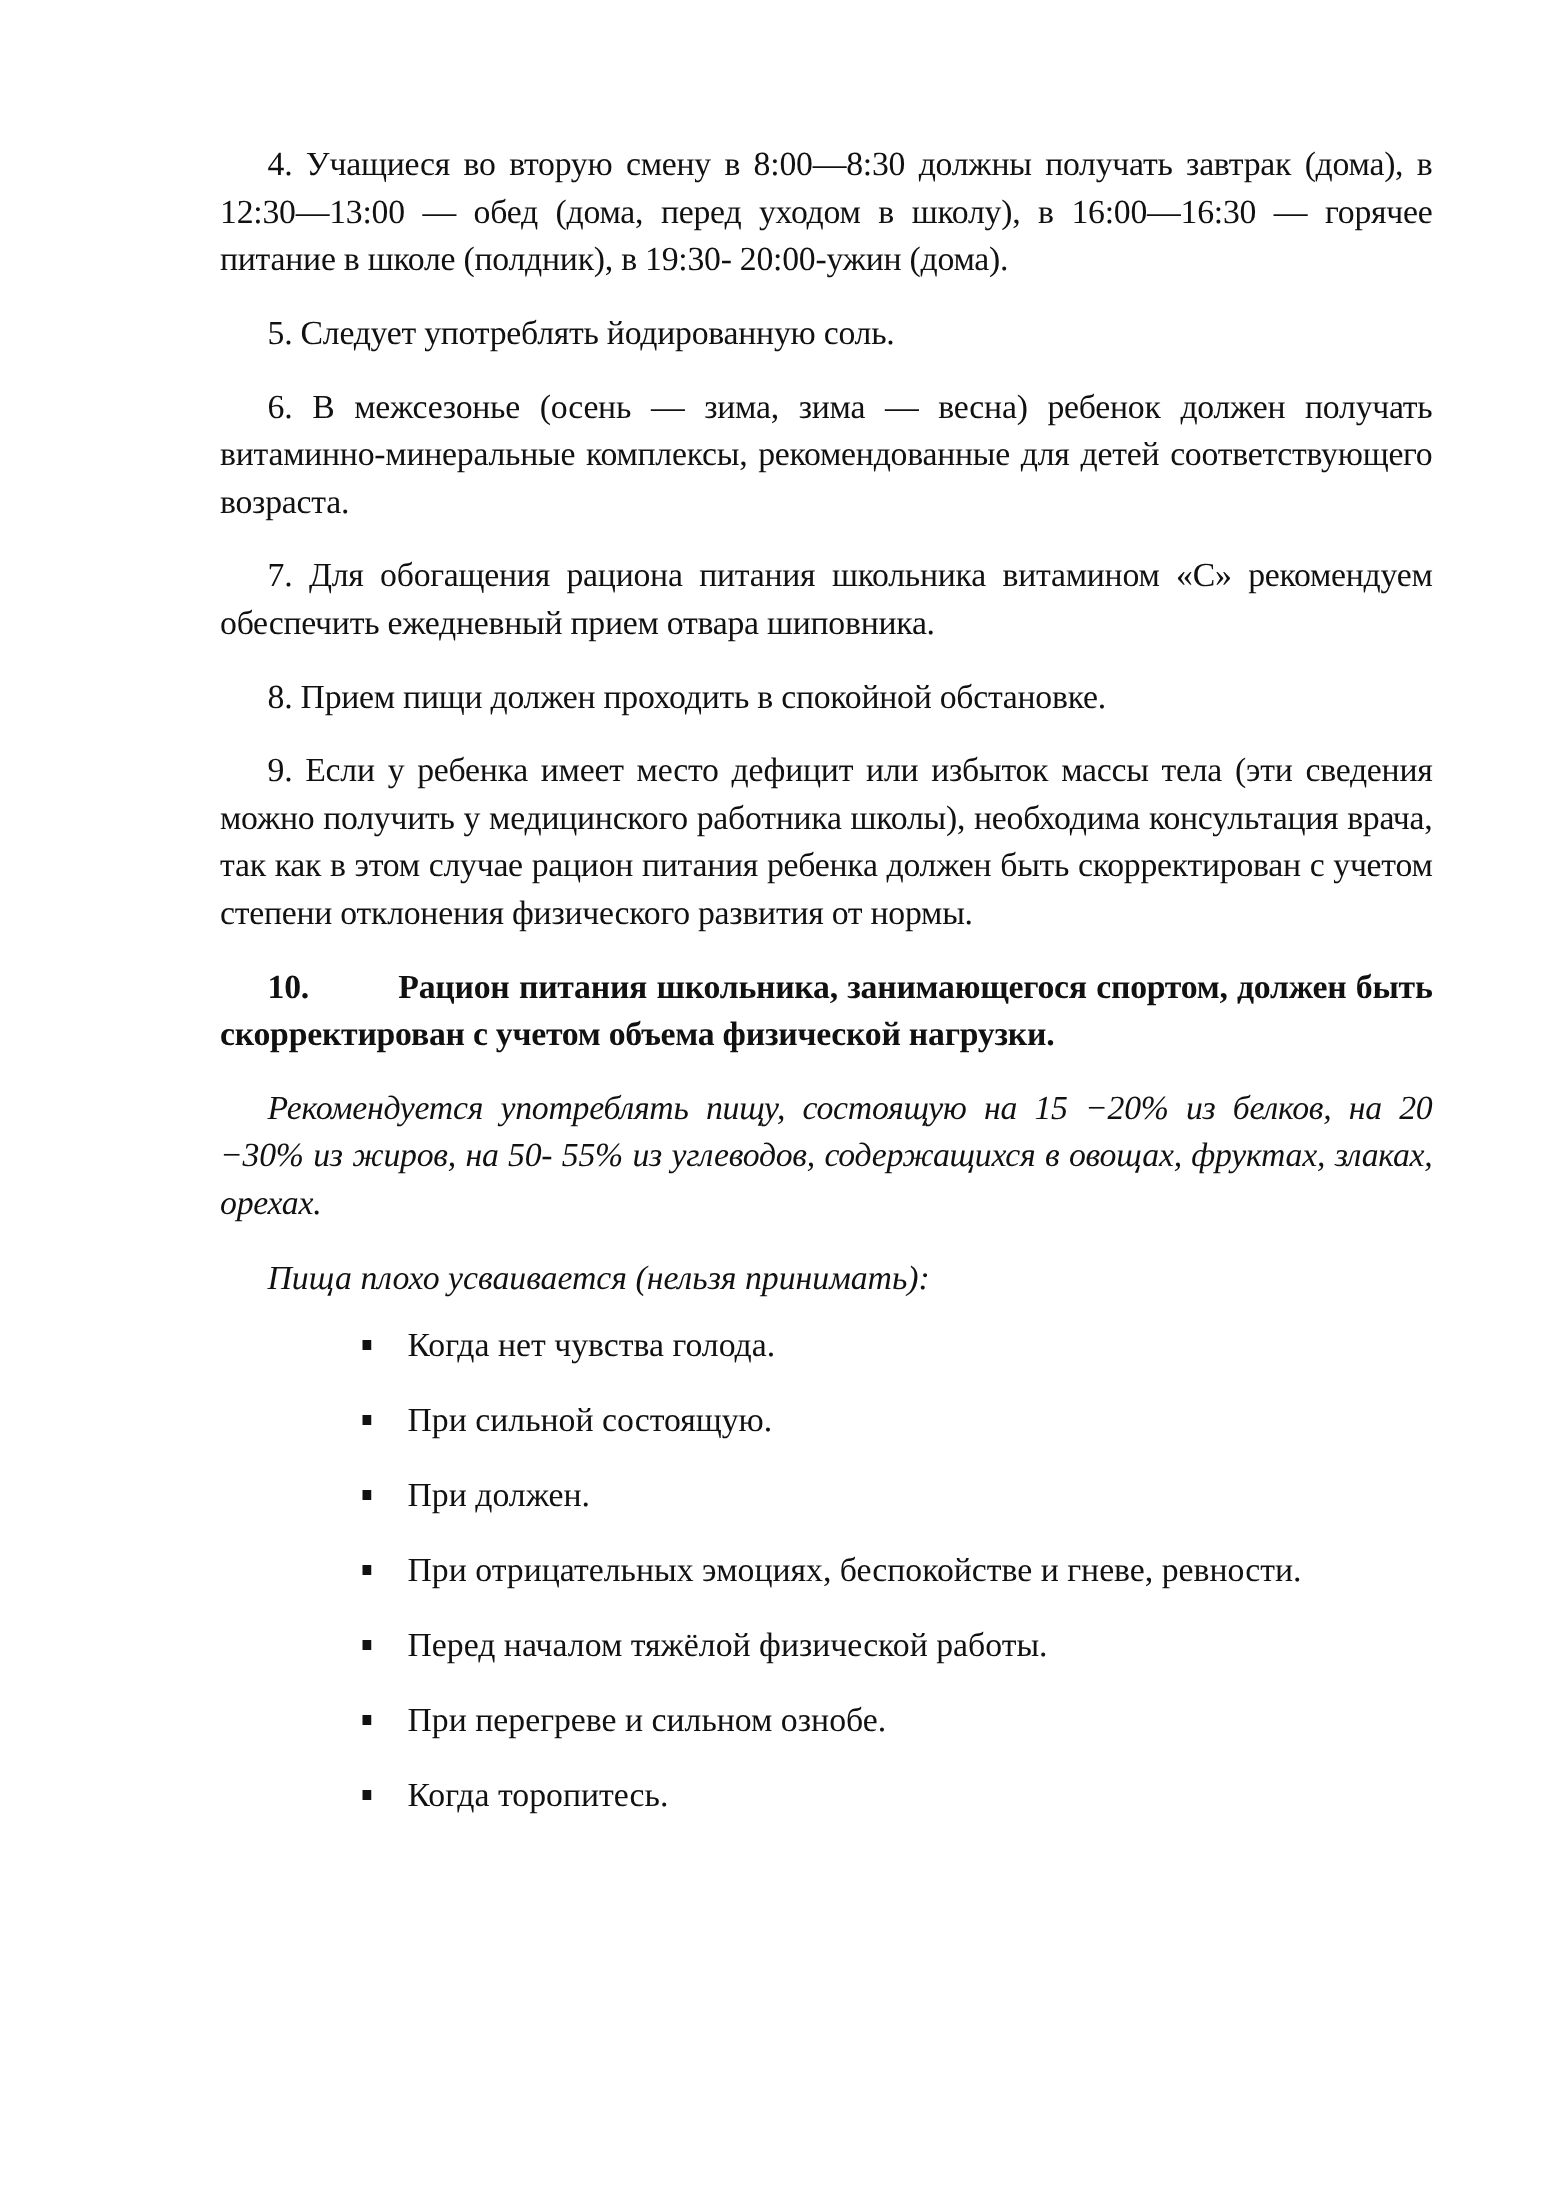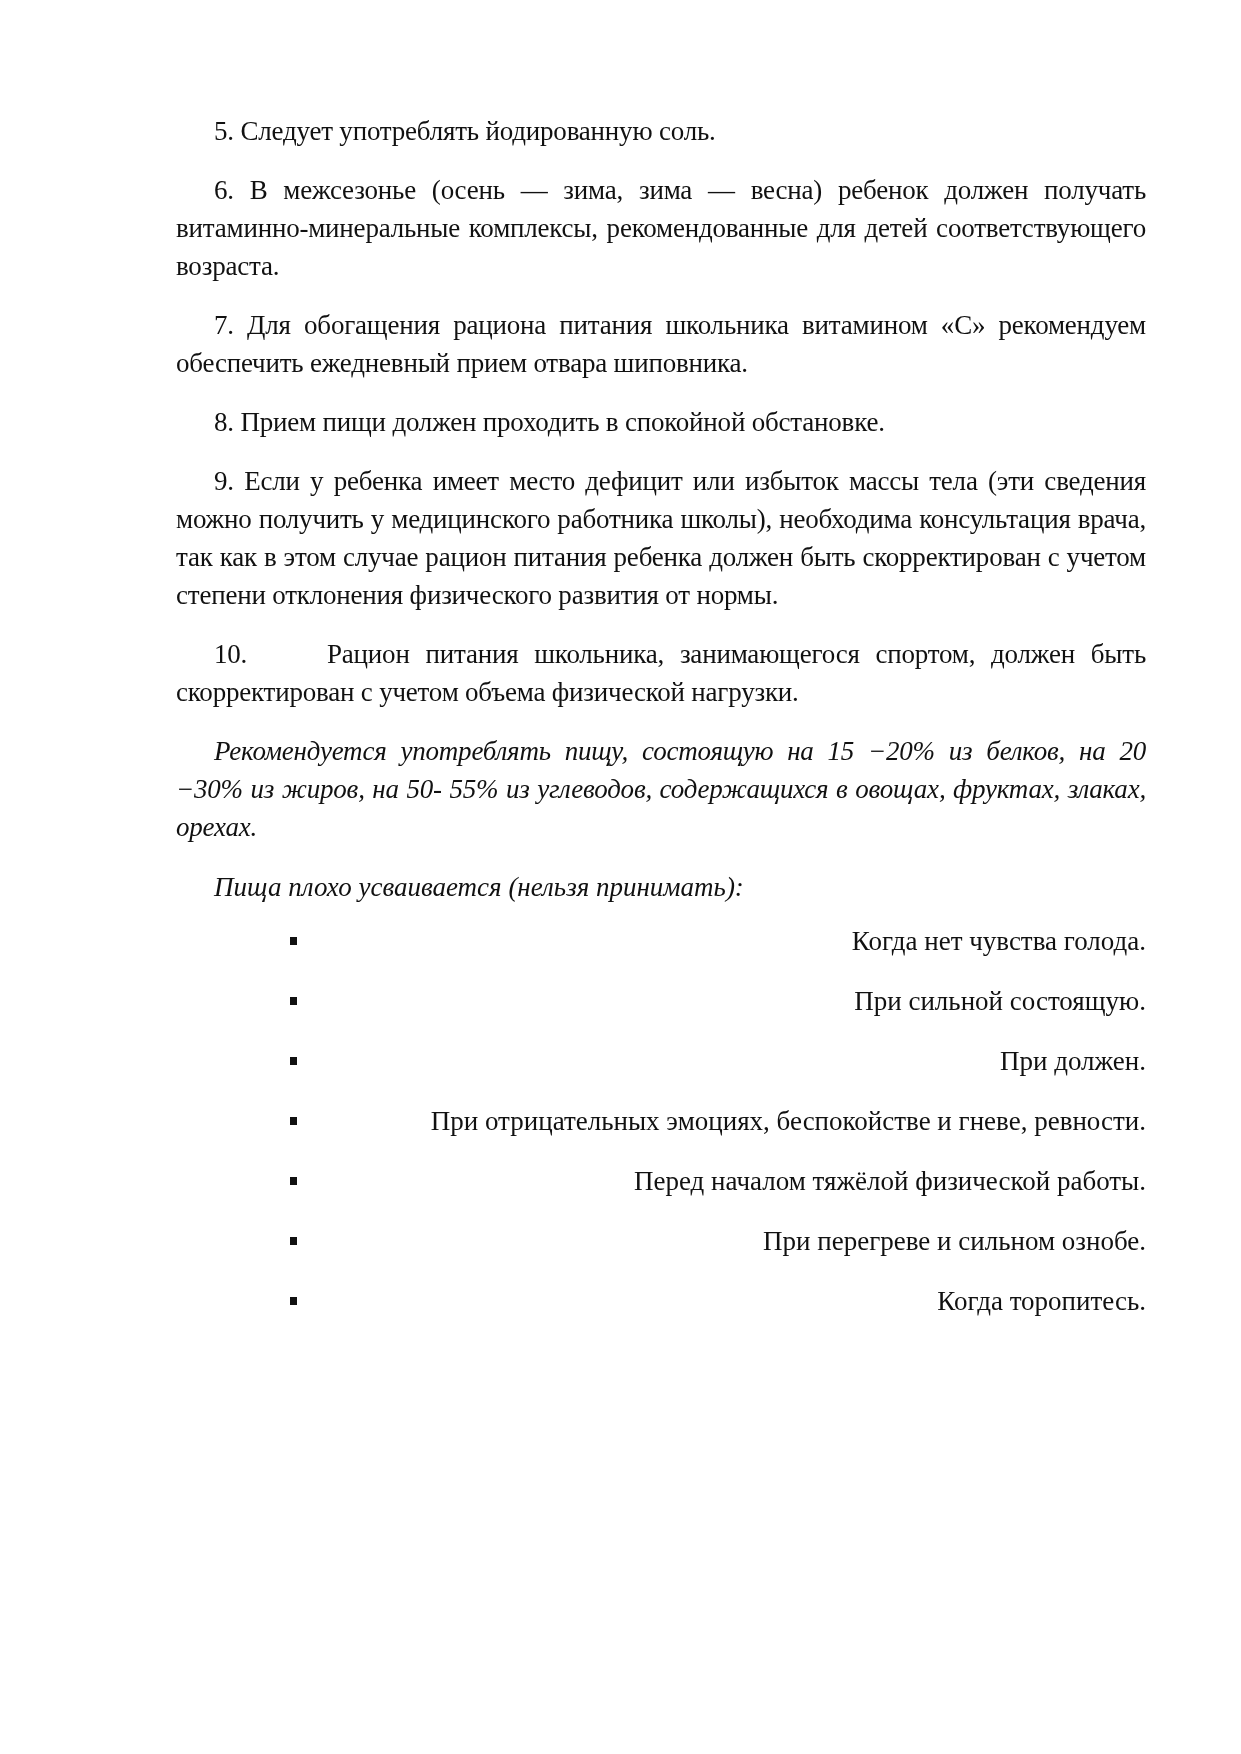--- a/index.html
+++ b/index.html
@@ -1,33 +1,34 @@
 <!DOCTYPE html>
 <html><head>
   <meta charset="utf-8">
   <style>
     html, body { margin: 0; padding: 0; background: #ffffff; }
     body { width: 1241px; height: 1754px; position: relative; overflow: hidden;
       font-family: "Liberation Serif", serif; color: #111; }
     .page { position: absolute; left: 176px; top: 112px; width: 970px; }
     .para { font-size: 27px; line-height: 38px; text-align: justify; margin: 0 0 21px 0;
       text-indent: 38px; letter-spacing: -0.2px; }
-    .para.num10 { text-indent: 38px; }
+    .para.num10 { text-indent: 38px; font-weight: bold; }
     .para.num10 .gap { display: inline-block; width: 64px; }
     .italic { font-style: italic; }
     .heading { font-size: 27px; line-height: 38px; font-weight: normal; font-style: italic;
       margin: 22px 0 16px 38px; }
     ul.list { list-style: none; margin: 0; padding: 0 0 0 114px; }
-    ul.list li { font-size: 27px; line-height: 38px; margin: 0 0 22px 0; position: relative; padding-left: 36px; text-align: right; }
+    ul.list li { font-size: 27px; line-height: 38px; margin: 0 0 22px 0; position: relative; padding-left: 36px; }
     ul.list li .bullet { position: absolute; left: 0; top: 15px; width: 7px; height: 8px; background: #111; }
   </style>
 </head>
 <body>
 
 <div class="page">
+  <p class="para"><span>4.</span> <span>Учащиеся во вторую смену в 8:00—8:30 должны получать завтрак (дома), в 12:30—13:00 — обед (дома, перед уходом в школу), в 16:00—16:30 — горячее питание в школе (полдник), в 19:30- 20:00-ужин (дома).</span></p>
   <p class="para"><span>5.</span> <span>Следует употреблять йодированную соль.</span></p>
   <p class="para"><span>6.</span> <span>В межсезонье (осень — зима, зима — весна) ребенок должен получать витаминно-минеральные комплексы, рекомендованные для детей соответствующего возраста.</span></p>
   <p class="para"><span>7.</span> <span>Для обогащения рациона питания школьника витамином «С» рекомендуем обеспечить ежедневный прием отвара шиповника.</span></p>
   <p class="para"><span>8.</span> <span>Прием пищи должен проходить в спокойной обстановке.</span></p>
   <p class="para"><span>9.</span> <span>Если у ребенка имеет место дефицит или избыток массы тела (эти сведения можно получить у медицинского работника школы), необходима консультация врача, так как в этом случае рацион питания ребенка должен быть скорректирован с учетом степени отклонения физического развития от нормы.</span></p>
   <p class="para num10"><span>10.</span><span class="gap"></span> <span>Рацион питания школьника, занимающегося спортом, должен быть скорректирован с учетом объема физической нагрузки.</span></p>
 
   <p class="para italic">Рекомендуется употреблять пищу, состоящую на 15 −20% из белков, на 20 −30% из жиров, на 50- 55% из углеводов, содержащихся в овощах, фруктах, злаках, орехах.</p>
 
   <p class="heading">Пища плохо усваивается (нельзя принимать):</p>

